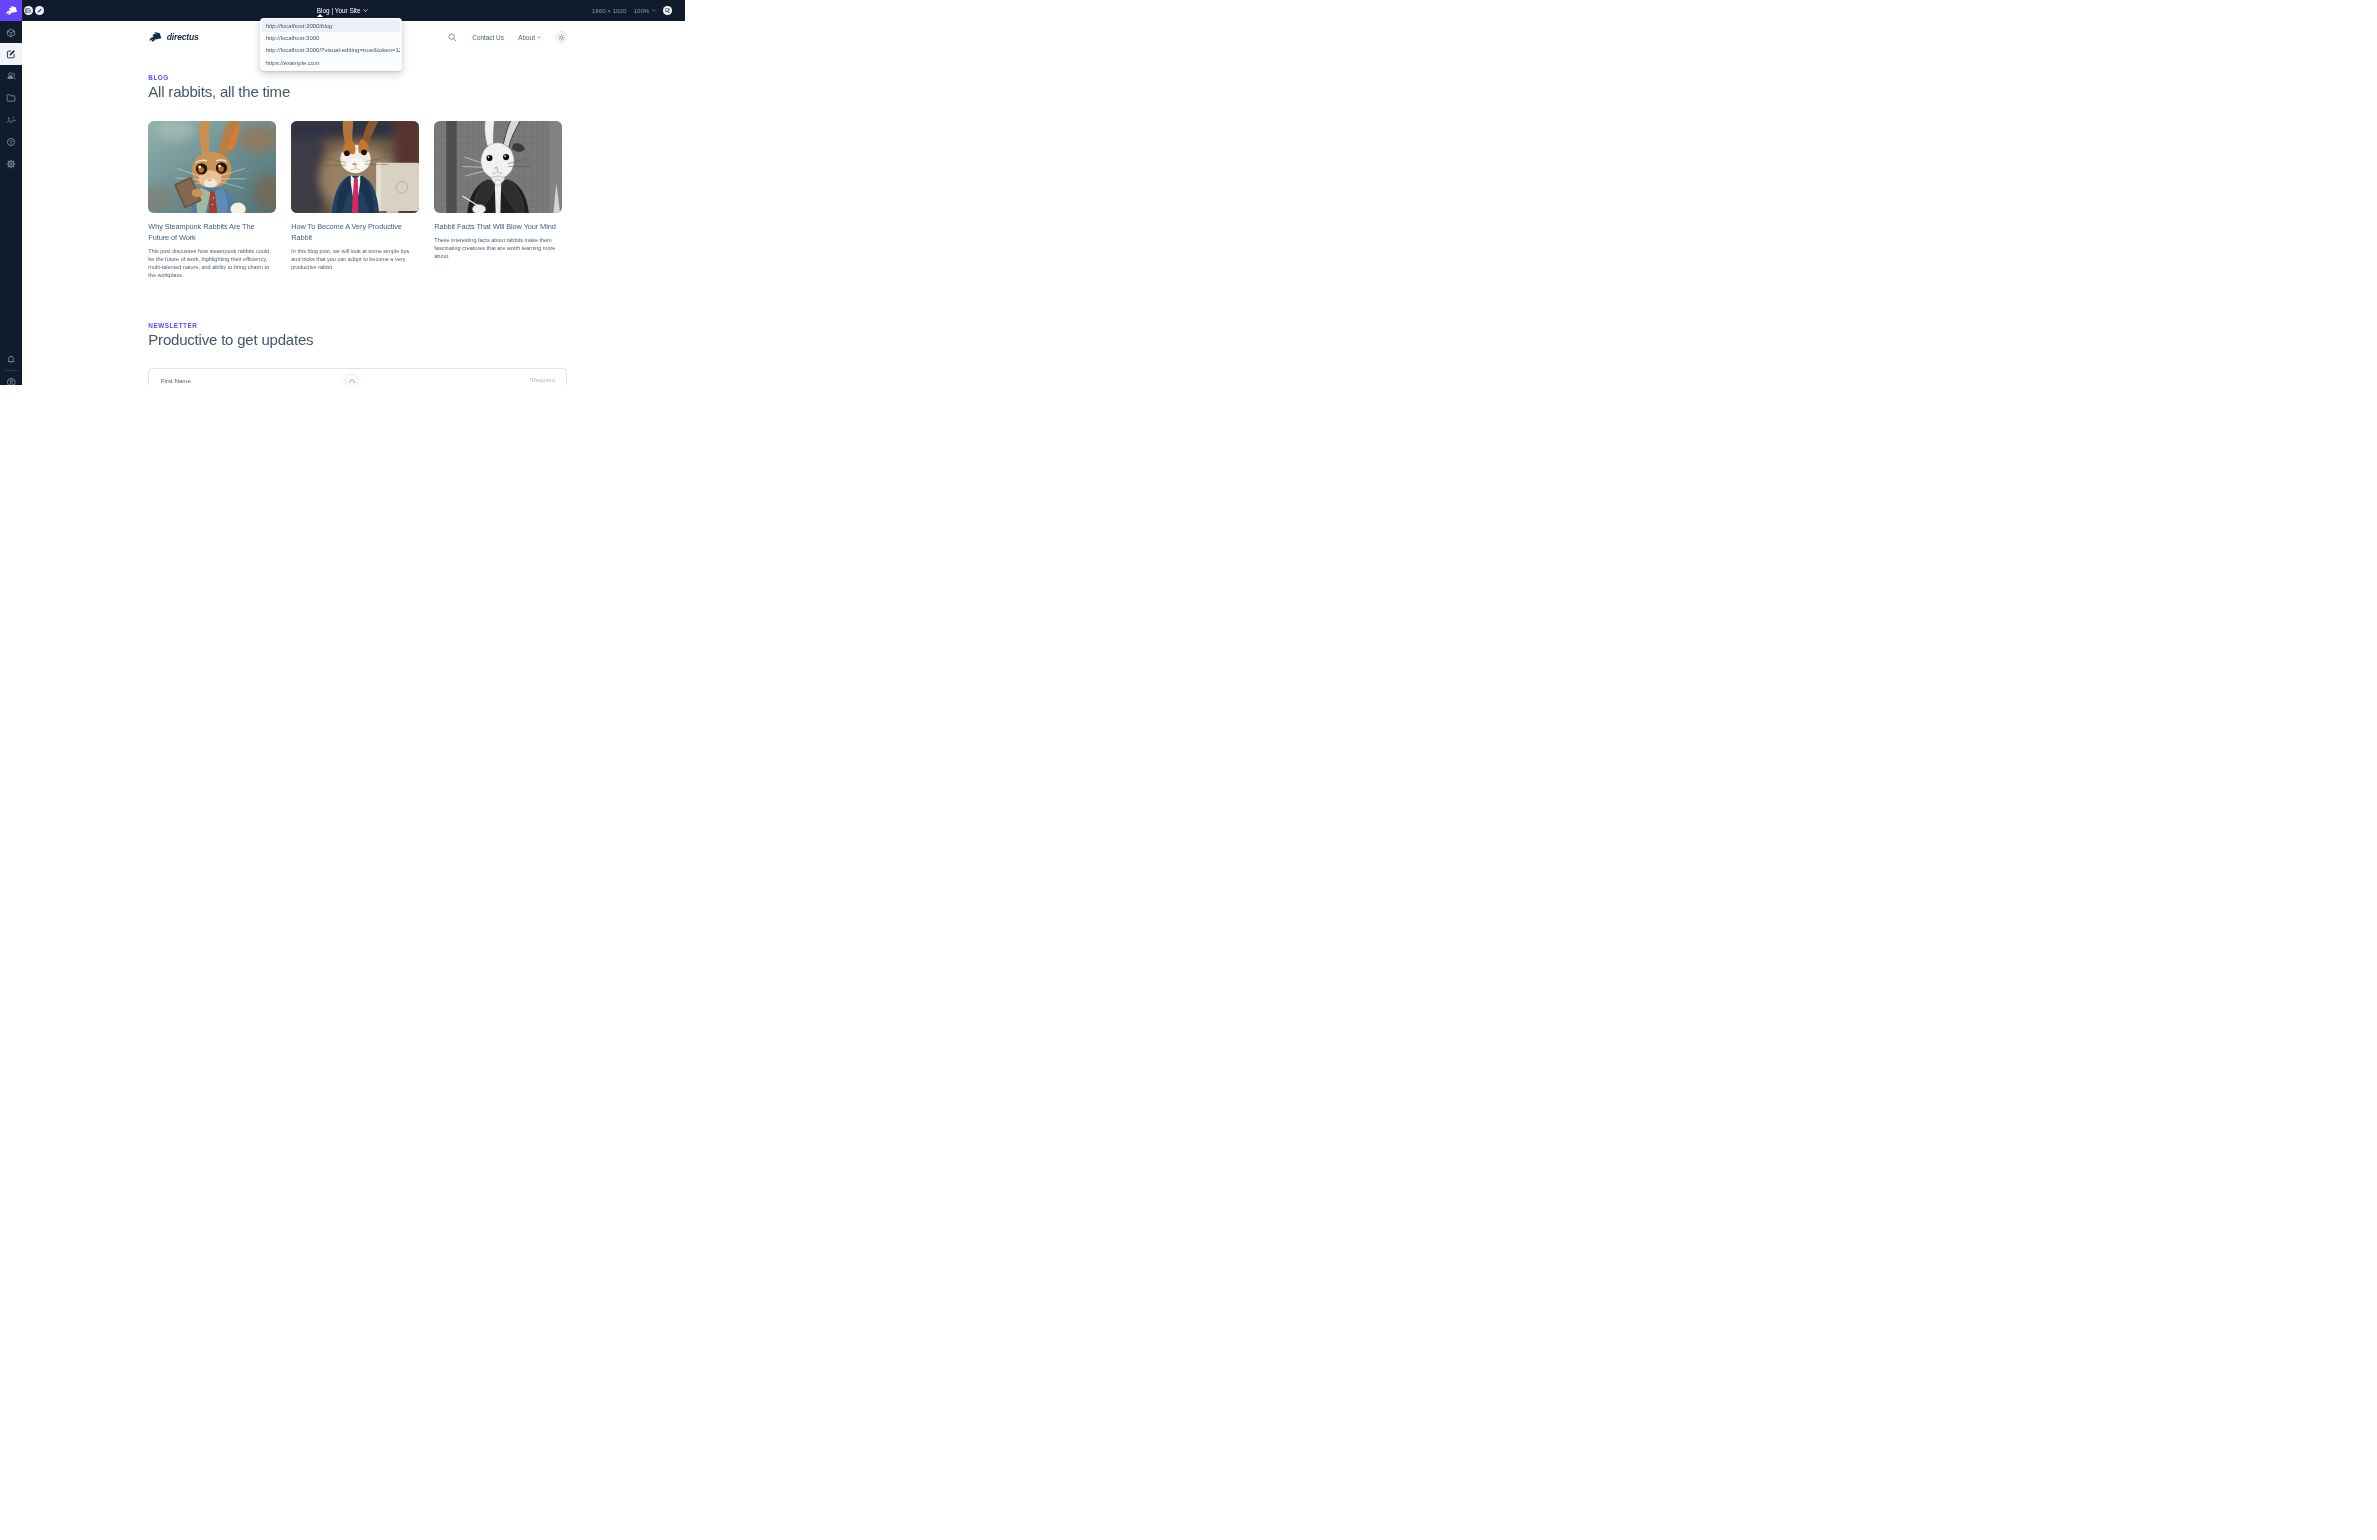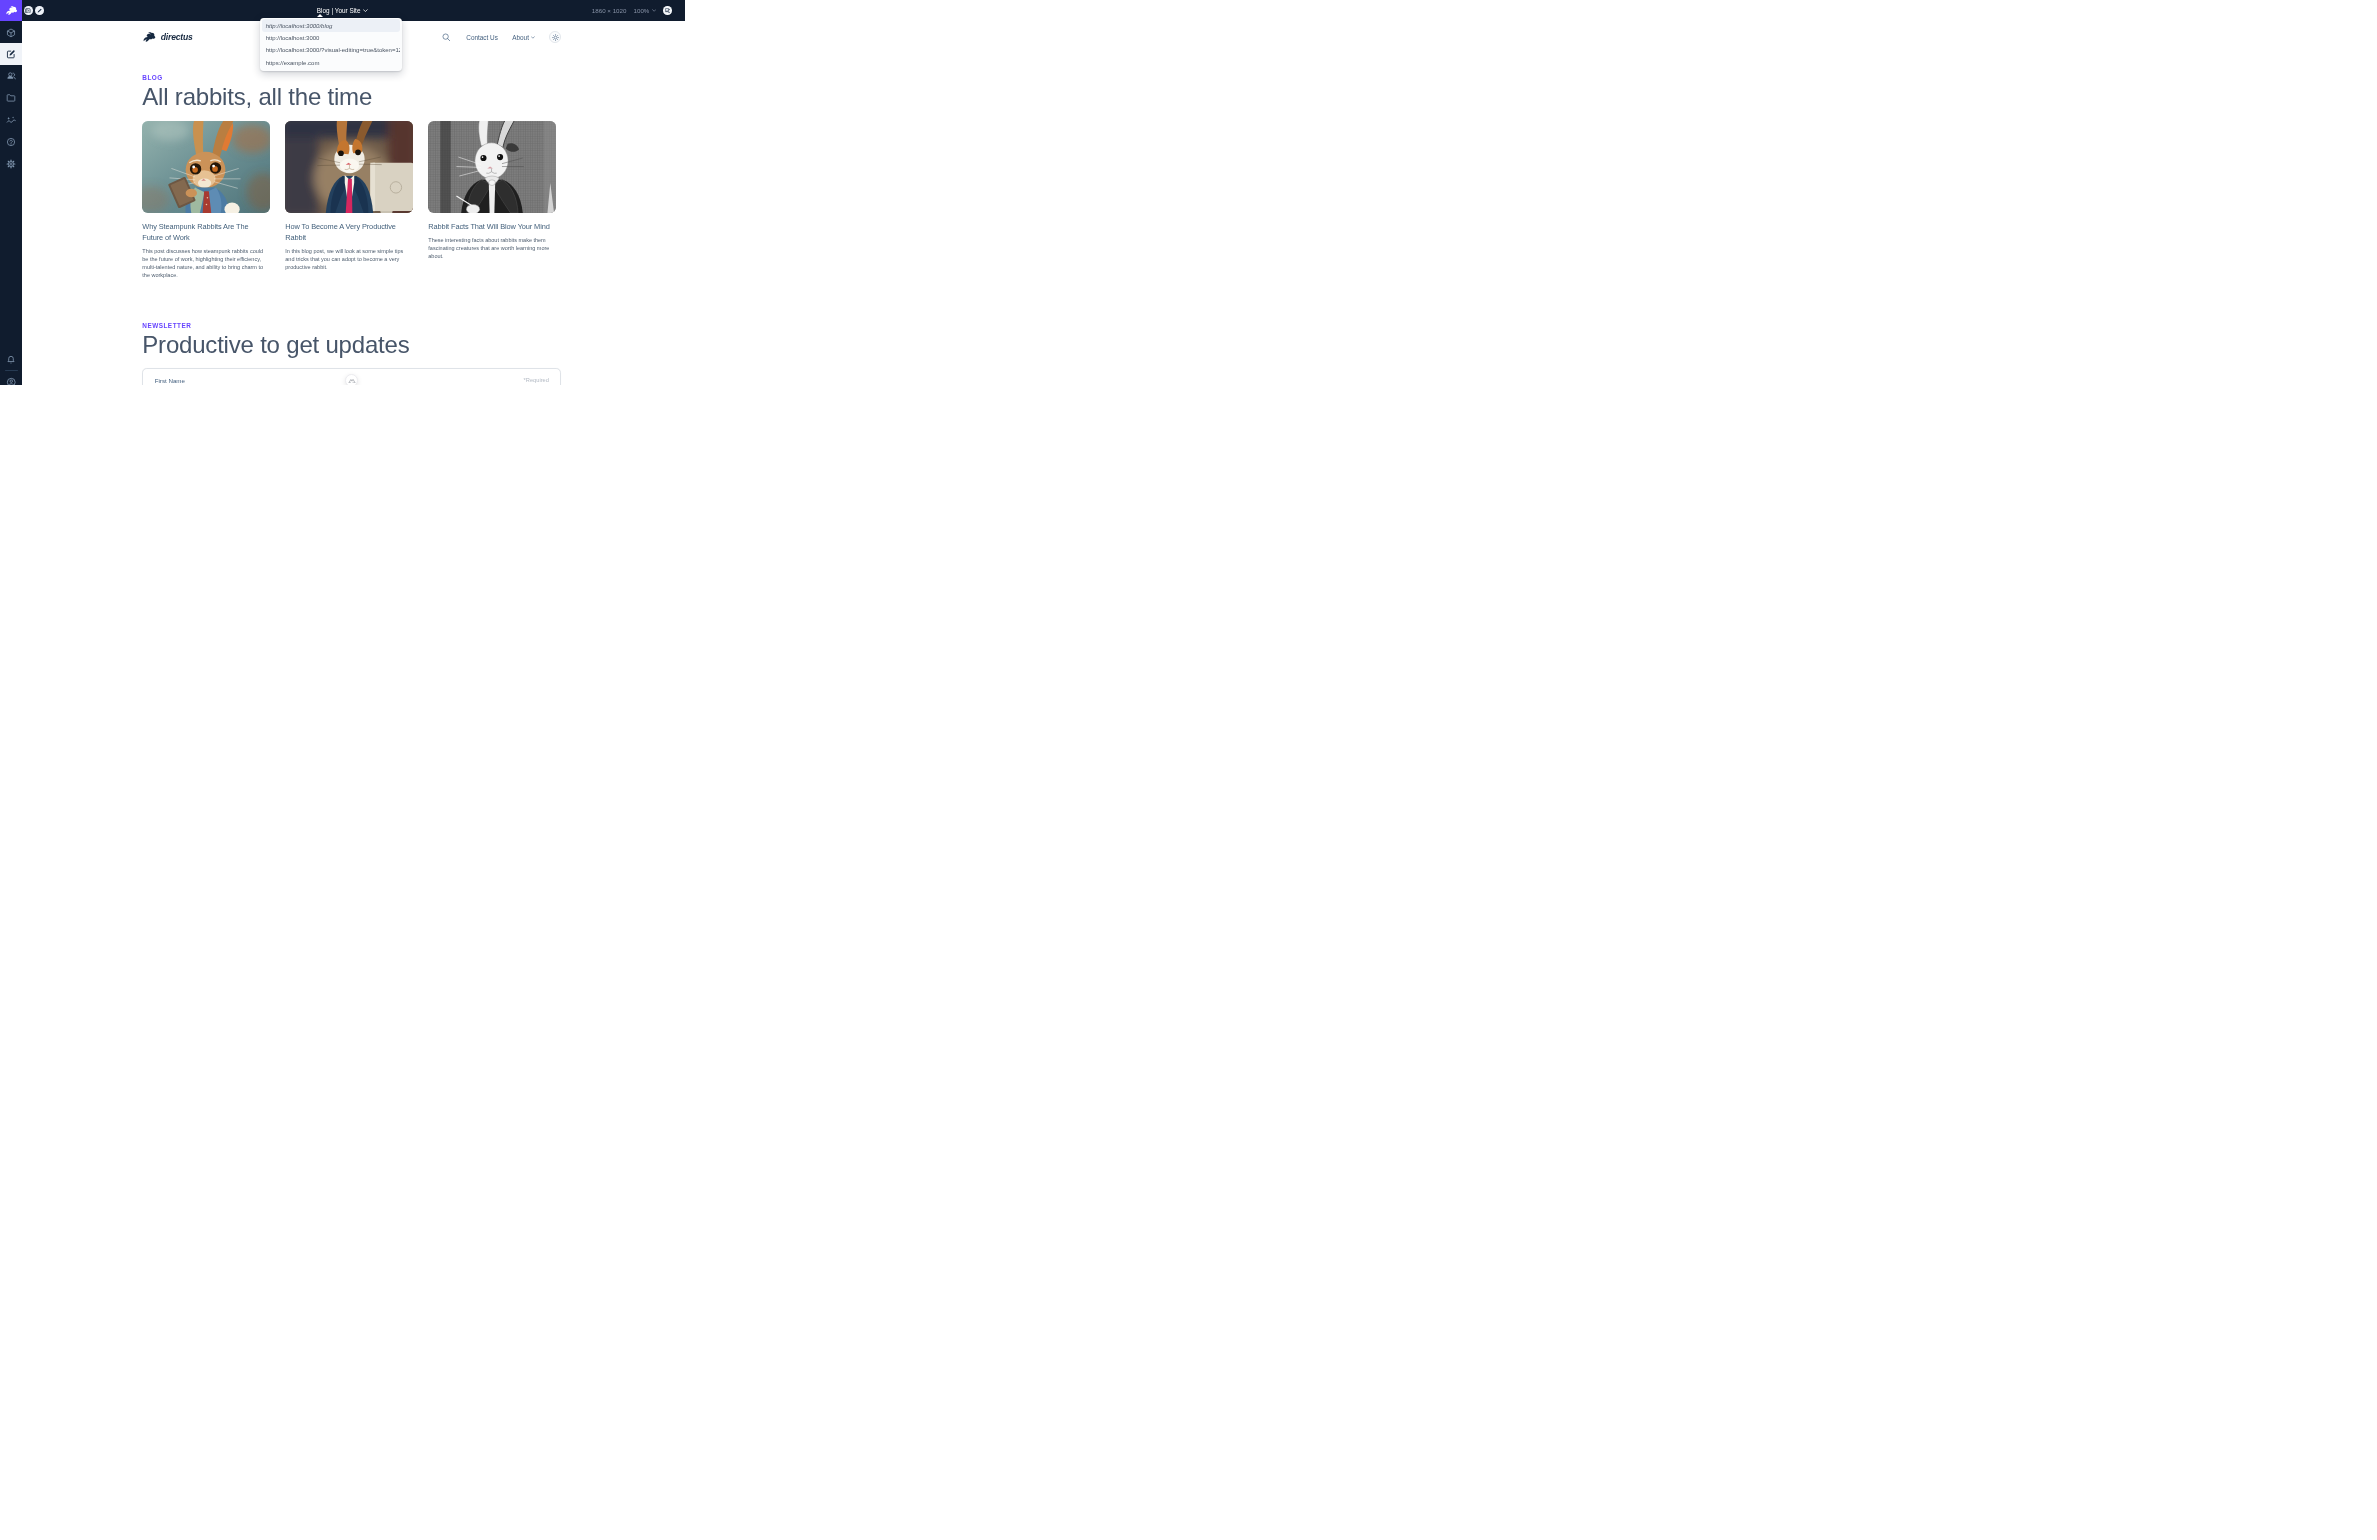--- a/index.html
+++ b/index.html
@@ -26,33 +26,33 @@
 
   
   .sidebar { position:absolute; left:0; top:21px; width:22.3px; height:364px; background:#101c2e; z-index:25; }
   .side-item { position:absolute; left:0; width:22.3px; height:22px; display:flex; align-items:center;
     justify-content:center; cursor:pointer; }
   .side-item.active { background:#f0f3f8; }
   .side-divider { position:absolute; left:4.8px; width:13px; height:1px; background:#263a52; border-radius:1px; }
 
   
   .page { position:absolute; left:22.3px; top:21px; right:0; bottom:0; background:#fff; overflow:hidden; }
-  .container { position:absolute; left:120px; width:419px; }
+  .container { position:absolute; left:126px; width:419px; }
 
   .site-header { top:5.7px; height:21px; display:flex; align-items:center; justify-content:space-between; }
   .brand { display:flex; align-items:center; gap:3.8px; cursor:pointer; }
   .brand-word { font-size:8.6px; font-weight:700; font-style:italic; color:#172940; letter-spacing:-0.2px; }
   .site-nav { display:flex; align-items:center; gap:14.3px; }
   .nav-link { color:#44607f; font-size:6.4px; cursor:pointer; }
   .nav-about { display:flex; align-items:center; gap:1.9px; color:#44607f; font-size:6.4px; cursor:pointer; }
   .theme-btn { width:12.4px; height:12.4px; border-radius:50%; border:0.5px solid #e3e7ec; background:#fbfcfd;
     display:flex; align-items:center; justify-content:center; cursor:pointer; }
 
   .eyebrow { font-size:6.4px; font-weight:700; letter-spacing:0.5px; color:#6644ff; }
-  .big-title { font-size:24px; font-weight:500; color:#475569; letter-spacing:-0.2px; }
+  .big-title { font-size:15px; font-weight:500; color:#475569; letter-spacing:-0.2px; }
 
   .hero-eyebrow { top:53px; }
   .hero-title { top:62px; }
 
   .cards { top:100px; display:grid; grid-template-columns:128px 128px 128px; column-gap:15px; }
   .thumb { width:128px; height:92px; border-radius:5.7px; overflow:hidden; display:block; cursor:pointer; }
   .thumb svg { display:block; }
   .card-title { margin-top:8px; font-size:7.4px; line-height:11px; font-weight:400; color:#44617c;
     letter-spacing:-0.1px; cursor:pointer; }
   .card:nth-child(-n+2) .card-title { max-width:113px; }

